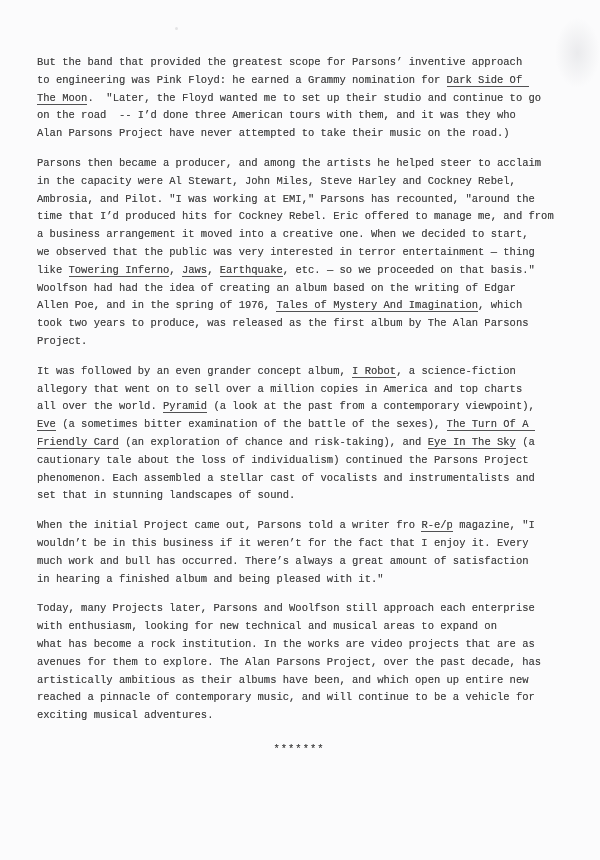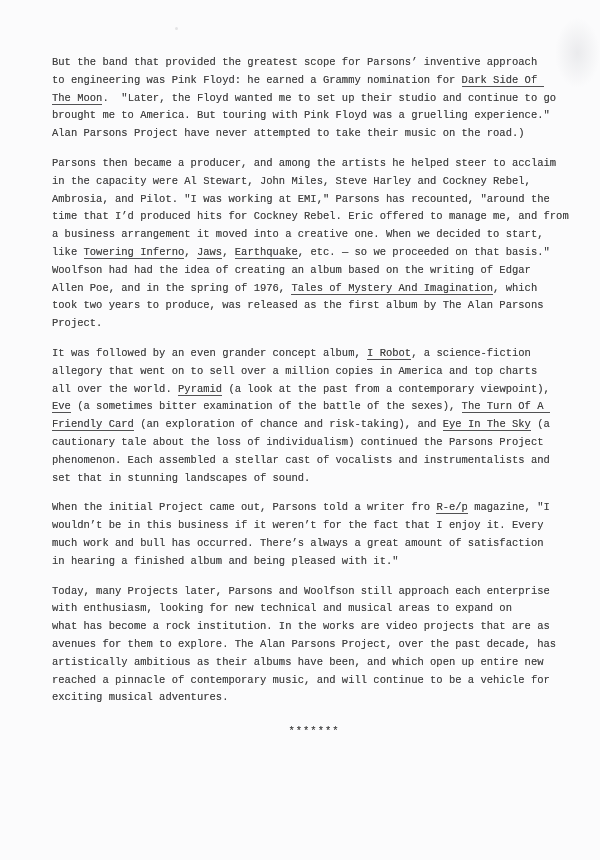--- a/index.html
+++ b/index.html
@@ -14,21 +14,21 @@
     position: absolute; right: 0; top: 18px; width: 45px; height: 70px;
     background: radial-gradient(closest-side, rgba(190,192,198,0.28), rgba(190,192,198,0));
     pointer-events: none;
   }
   .scan-artifact-dot {
     position: absolute; left: 175px; top: 27px; width: 3px; height: 3px;
     border-radius: 50%; background: rgba(120,120,130,0.18);
     pointer-events: none;
   }
   .doc {
-    position: absolute; left: 52px; top: 54px; width: 524px;
+    position: absolute; left: 37px; top: 54px; width: 524px;
     color: var(--ink, #414141);
     font-size: 10.5px;
     line-height: 17.8px;
     text-shadow: 0 0 0.4px rgba(60,60,62,0.55);
   }
   .paragraph { margin: 0 0 12px 0; }
   .line { white-space: pre; }
   .u { border-bottom: 1px solid rgba(62,62,64,0.9); padding-bottom: 0px; }
   .footer-mark {
     margin-top: 16px;
@@ -41,29 +41,30 @@
 
 <div class="scan-artifact-tr"></div>
 <div class="scan-artifact-dot"></div>
 
 <div class="doc">
   <div>
       <div class="paragraph">
         <div class="line"><span>But the band that provided the greatest scope for Parsons’ inventive approach</span></div>
         <div class="line"><span>to engineering was Pink Floyd: he earned a Grammy nomination for </span><span class="u">Dark Side Of </span></div>
         <div class="line"><span class="u">The Moon</span><span>.  "Later, the Floyd wanted me to set up their studio and continue to go</span></div>
-        <div class="line"><span>brought me to America. But touring with Pink Floyd was a gruelling experience."</span></div>
+        <div class="line"><span>on the road  -- I’d done three American tours with them, and it was they who</span></div>
         <div class="line"><span>Alan Parsons Project have never attempted to take their music on the road.)</span></div>
       </div>
       <div class="paragraph">
         <div class="line"><span>Parsons then became a producer, and among the artists he helped steer to acclaim</span></div>
         <div class="line"><span>in the capacity were Al Stewart, John Miles, Steve Harley and Cockney Rebel,</span></div>
         <div class="line"><span>Ambrosia, and Pilot. "I was working at EMI," Parsons has recounted, "around the</span></div>
         <div class="line"><span>time that I’d produced hits for Cockney Rebel. Eric offered to manage me, and from</span></div>
         <div class="line"><span>a business arrangement it moved into a creative one. When we decided to start,</span></div>
+        <div class="line"><span>we observed that the public was very interested in terror entertainment — thing</span></div>
         <div class="line"><span>like </span><span class="u">Towering Inferno</span><span>, </span><span class="u">Jaws</span><span>, </span><span class="u">Earthquake</span><span>, etc. — so we proceeded on that basis."</span></div>
         <div class="line"><span>Woolfson had had the idea of creating an album based on the writing of Edgar</span></div>
         <div class="line"><span>Allen Poe, and in the spring of 1976, </span><span class="u">Tales of Mystery And Imagination</span><span>, which</span></div>
         <div class="line"><span>took two years to produce, was released as the first album by The Alan Parsons</span></div>
         <div class="line"><span>Project.</span></div>
       </div>
       <div class="paragraph">
         <div class="line"><span>It was followed by an even grander concept album, </span><span class="u">I Robot</span><span>, a science-fiction</span></div>
         <div class="line"><span>allegory that went on to sell over a million copies in America and top charts</span></div>
         <div class="line"><span>all over the world. </span><span class="u">Pyramid</span><span> (a look at the past from a contemporary viewpoint),</span></div>

